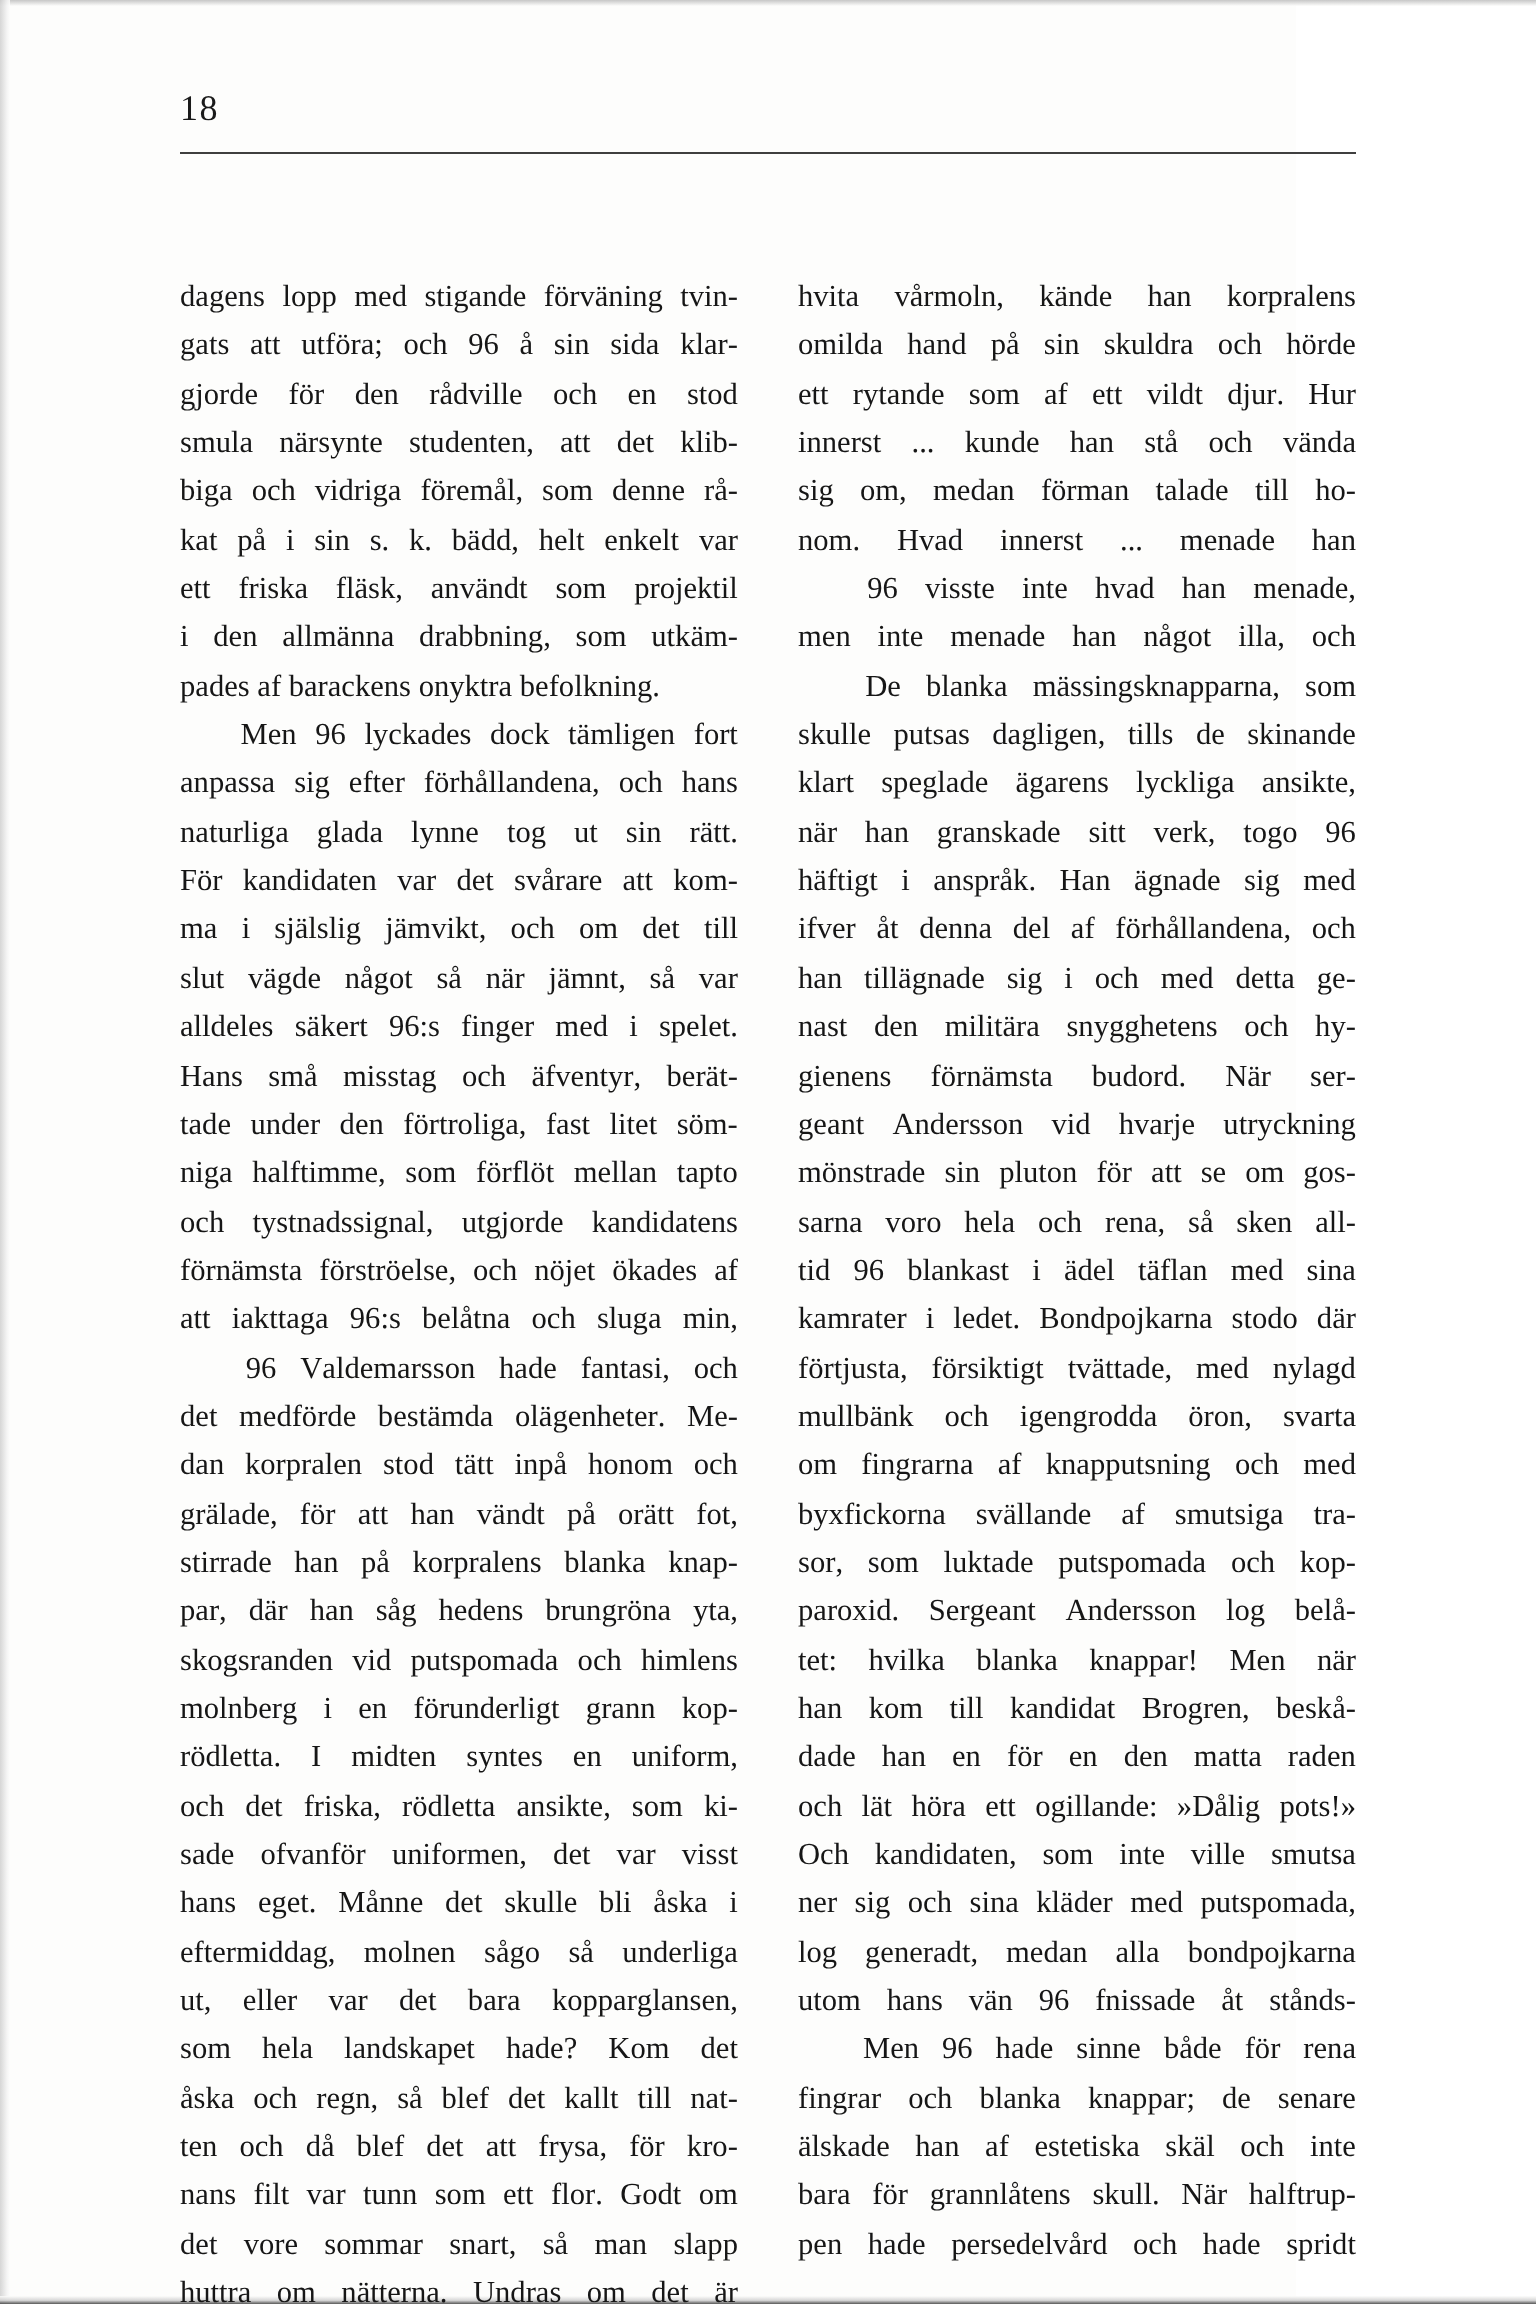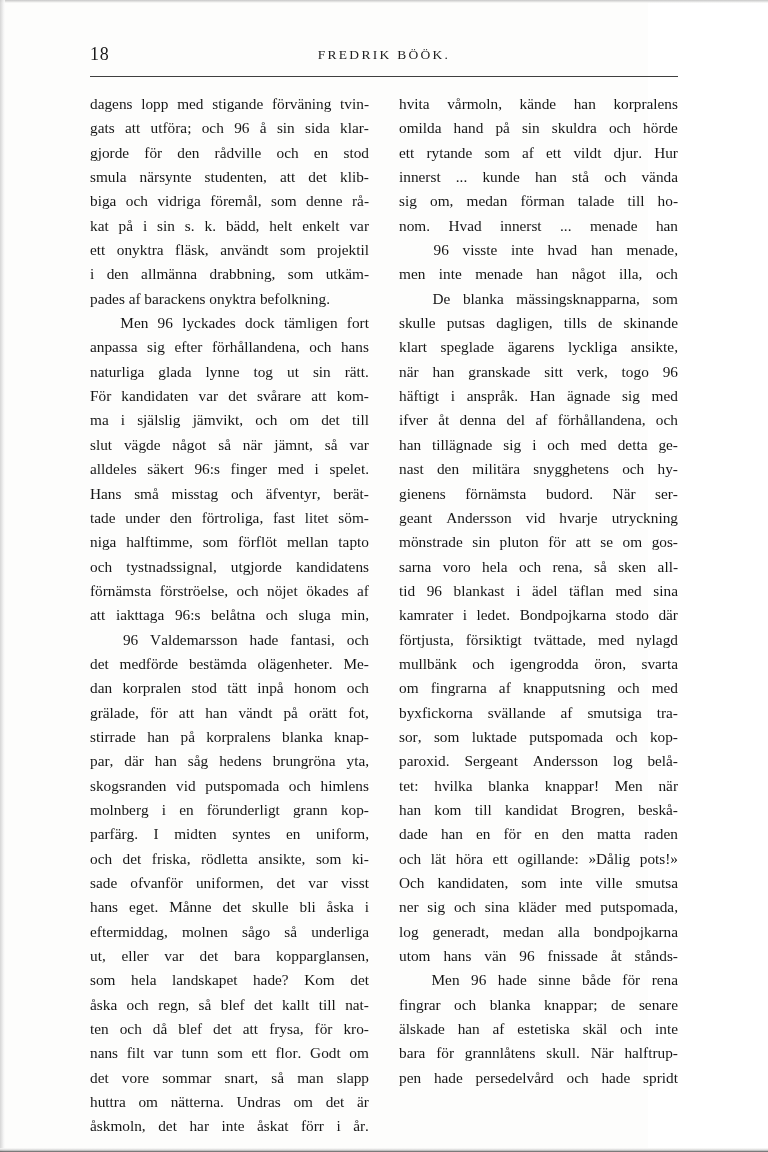--- a/index.html
+++ b/index.html
@@ -117,47 +117,46 @@
   }
   .line.j > span.w {
     white-space: pre;
   }
   .indent {
     display: inline-block;
     width: 21px;
   }
 
   
-  .para { text-rendering: optimizeLegibility; }
+  .para { text-rendering: optimizeLegibility; margin-top: 45px; }
 </style>
 </head>
 <body>
 
 <div id="page">
 
   <div class="scan-edge-top"></div>
   <div class="scan-edge-left"></div>
   <div class="scan-edge-bottom"></div>
 
   <div id="running-head">
     <div id="folio">18</div>
-    <div id="book-title">FREDRIK BÖÖK.</div>
   </div>
   <div id="head-rule"></div>
 
   <div id="columns">
     <div class="column">
         <p class="para">
           <span class="line j"><span class="w">dagens</span><span class="w">lopp</span><span class="w">med</span><span class="w">stigande</span><span class="w">förväning</span><span class="w">tvin-</span></span>
           <span class="line j"><span class="w">gats</span><span class="w">att</span><span class="w">utföra;</span><span class="w">och</span><span class="w">96</span><span class="w">å</span><span class="w">sin</span><span class="w">sida</span><span class="w">klar-</span></span>
           <span class="line j"><span class="w">gjorde</span><span class="w">för</span><span class="w">den</span><span class="w">rådville</span><span class="w">och</span><span class="w">en</span><span class="w">stod</span></span>
           <span class="line j"><span class="w">smula</span><span class="w">närsynte</span><span class="w">studenten,</span><span class="w">att</span><span class="w">det</span><span class="w">klib-</span></span>
           <span class="line j"><span class="w">biga</span><span class="w">och</span><span class="w">vidriga</span><span class="w">föremål,</span><span class="w">som</span><span class="w">denne</span><span class="w">rå-</span></span>
           <span class="line j"><span class="w">kat</span><span class="w">på</span><span class="w">i</span><span class="w">sin</span><span class="w">s.</span><span class="w">k.</span><span class="w">bädd,</span><span class="w">helt</span><span class="w">enkelt</span><span class="w">var</span></span>
-          <span class="line j"><span class="w">ett</span><span class="w">onyktra</span><span class="w">fläsk,</span><span class="w">användt</span><span class="w">som</span><span class="w">projektil</span></span>
+          <span class="line j"><span class="w">ett</span><span class="w">friska</span><span class="w">fläsk,</span><span class="w">användt</span><span class="w">som</span><span class="w">projektil</span></span>
           <span class="line j"><span class="w">i</span><span class="w">den</span><span class="w">allmänna</span><span class="w">drabbning,</span><span class="w">som</span><span class="w">utkäm-</span></span>
           <span class="line">pades af barackens onyktra befolkning.</span>
         </p>
         <p class="para">
           <span class="line j"><span class="indent"></span><span class="w">Men</span><span class="w">96</span><span class="w">lyckades</span><span class="w">dock</span><span class="w">tämligen</span><span class="w">fort</span></span>
           <span class="line j"><span class="w">anpassa</span><span class="w">sig</span><span class="w">efter</span><span class="w">förhållandena,</span><span class="w">och</span><span class="w">hans</span></span>
           <span class="line j"><span class="w">naturliga</span><span class="w">glada</span><span class="w">lynne</span><span class="w">tog</span><span class="w">ut</span><span class="w">sin</span><span class="w">rätt.</span></span>
           <span class="line j"><span class="w">För</span><span class="w">kandidaten</span><span class="w">var</span><span class="w">det</span><span class="w">svårare</span><span class="w">att</span><span class="w">kom-</span></span>
           <span class="line j"><span class="w">ma</span><span class="w">i</span><span class="w">själslig</span><span class="w">jämvikt,</span><span class="w">och</span><span class="w">om</span><span class="w">det</span><span class="w">till</span></span>
           <span class="line j"><span class="w">slut</span><span class="w">vägde</span><span class="w">något</span><span class="w">så</span><span class="w">när</span><span class="w">jämnt,</span><span class="w">så</span><span class="w">var</span></span>
@@ -171,21 +170,21 @@
         </p>
         <p class="para">
           <span class="line j"><span class="indent"></span><span class="w">96</span><span class="w">Valdemarsson</span><span class="w">hade</span><span class="w">fantasi,</span><span class="w">och</span></span>
           <span class="line j"><span class="w">det</span><span class="w">medförde</span><span class="w">bestämda</span><span class="w">olägenheter.</span><span class="w">Me-</span></span>
           <span class="line j"><span class="w">dan</span><span class="w">korpralen</span><span class="w">stod</span><span class="w">tätt</span><span class="w">inpå</span><span class="w">honom</span><span class="w">och</span></span>
           <span class="line j"><span class="w">grälade,</span><span class="w">för</span><span class="w">att</span><span class="w">han</span><span class="w">vändt</span><span class="w">på</span><span class="w">orätt</span><span class="w">fot,</span></span>
           <span class="line j"><span class="w">stirrade</span><span class="w">han</span><span class="w">på</span><span class="w">korpralens</span><span class="w">blanka</span><span class="w">knap-</span></span>
           <span class="line j"><span class="w">par,</span><span class="w">där</span><span class="w">han</span><span class="w">såg</span><span class="w">hedens</span><span class="w">brungröna</span><span class="w">yta,</span></span>
           <span class="line j"><span class="w">skogsranden</span><span class="w">vid</span><span class="w">putspomada</span><span class="w">och</span><span class="w">himlens</span></span>
           <span class="line j"><span class="w">molnberg</span><span class="w">i</span><span class="w">en</span><span class="w">förunderligt</span><span class="w">grann</span><span class="w">kop-</span></span>
-          <span class="line j"><span class="w">parfärg.</span><span class="w">I</span><span class="w">midten</span><span class="w">syntes</span><span class="w">en</span><span class="w">uniform,</span></span>
+          <span class="line j"><span class="w">rödletta.</span><span class="w">I</span><span class="w">midten</span><span class="w">syntes</span><span class="w">en</span><span class="w">uniform,</span></span>
           <span class="line j"><span class="w">och</span><span class="w">det</span><span class="w">friska,</span><span class="w">rödletta</span><span class="w">ansikte,</span><span class="w">som</span><span class="w">ki-</span></span>
           <span class="line j"><span class="w">sade</span><span class="w">ofvanför</span><span class="w">uniformen,</span><span class="w">det</span><span class="w">var</span><span class="w">visst</span></span>
           <span class="line j"><span class="w">hans</span><span class="w">eget.</span><span class="w">Månne</span><span class="w">det</span><span class="w">skulle</span><span class="w">bli</span><span class="w">åska</span><span class="w">i</span></span>
           <span class="line j"><span class="w">eftermiddag,</span><span class="w">molnen</span><span class="w">sågo</span><span class="w">så</span><span class="w">underliga</span></span>
           <span class="line j"><span class="w">ut,</span><span class="w">eller</span><span class="w">var</span><span class="w">det</span><span class="w">bara</span><span class="w">kopparglansen,</span></span>
           <span class="line j"><span class="w">som</span><span class="w">hela</span><span class="w">landskapet</span><span class="w">hade?</span><span class="w">Kom</span><span class="w">det</span></span>
           <span class="line j"><span class="w">åska</span><span class="w">och</span><span class="w">regn,</span><span class="w">så</span><span class="w">blef</span><span class="w">det</span><span class="w">kallt</span><span class="w">till</span><span class="w">nat-</span></span>
           <span class="line j"><span class="w">ten</span><span class="w">och</span><span class="w">då</span><span class="w">blef</span><span class="w">det</span><span class="w">att</span><span class="w">frysa,</span><span class="w">för</span><span class="w">kro-</span></span>
           <span class="line j"><span class="w">nans</span><span class="w">filt</span><span class="w">var</span><span class="w">tunn</span><span class="w">som</span><span class="w">ett</span><span class="w">flor.</span><span class="w">Godt</span><span class="w">om</span></span>
           <span class="line j"><span class="w">det</span><span class="w">vore</span><span class="w">sommar</span><span class="w">snart,</span><span class="w">så</span><span class="w">man</span><span class="w">slapp</span></span>

